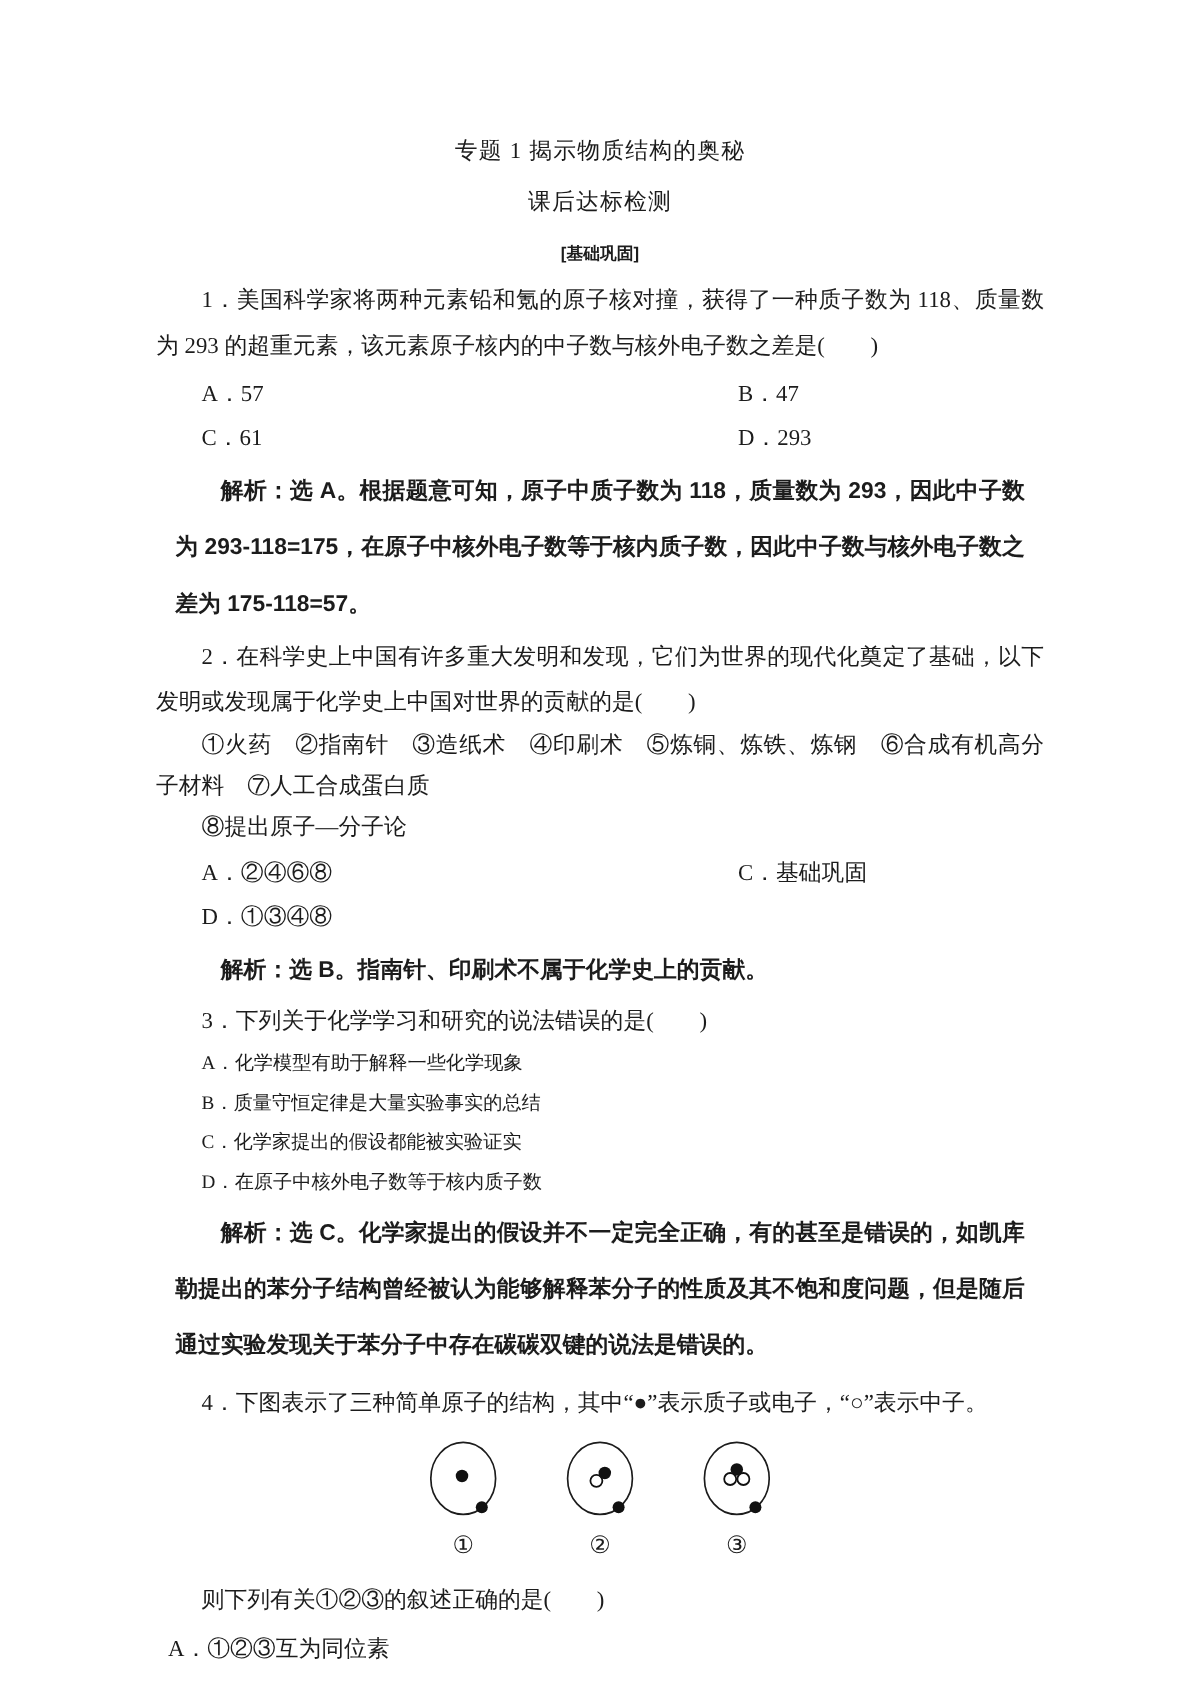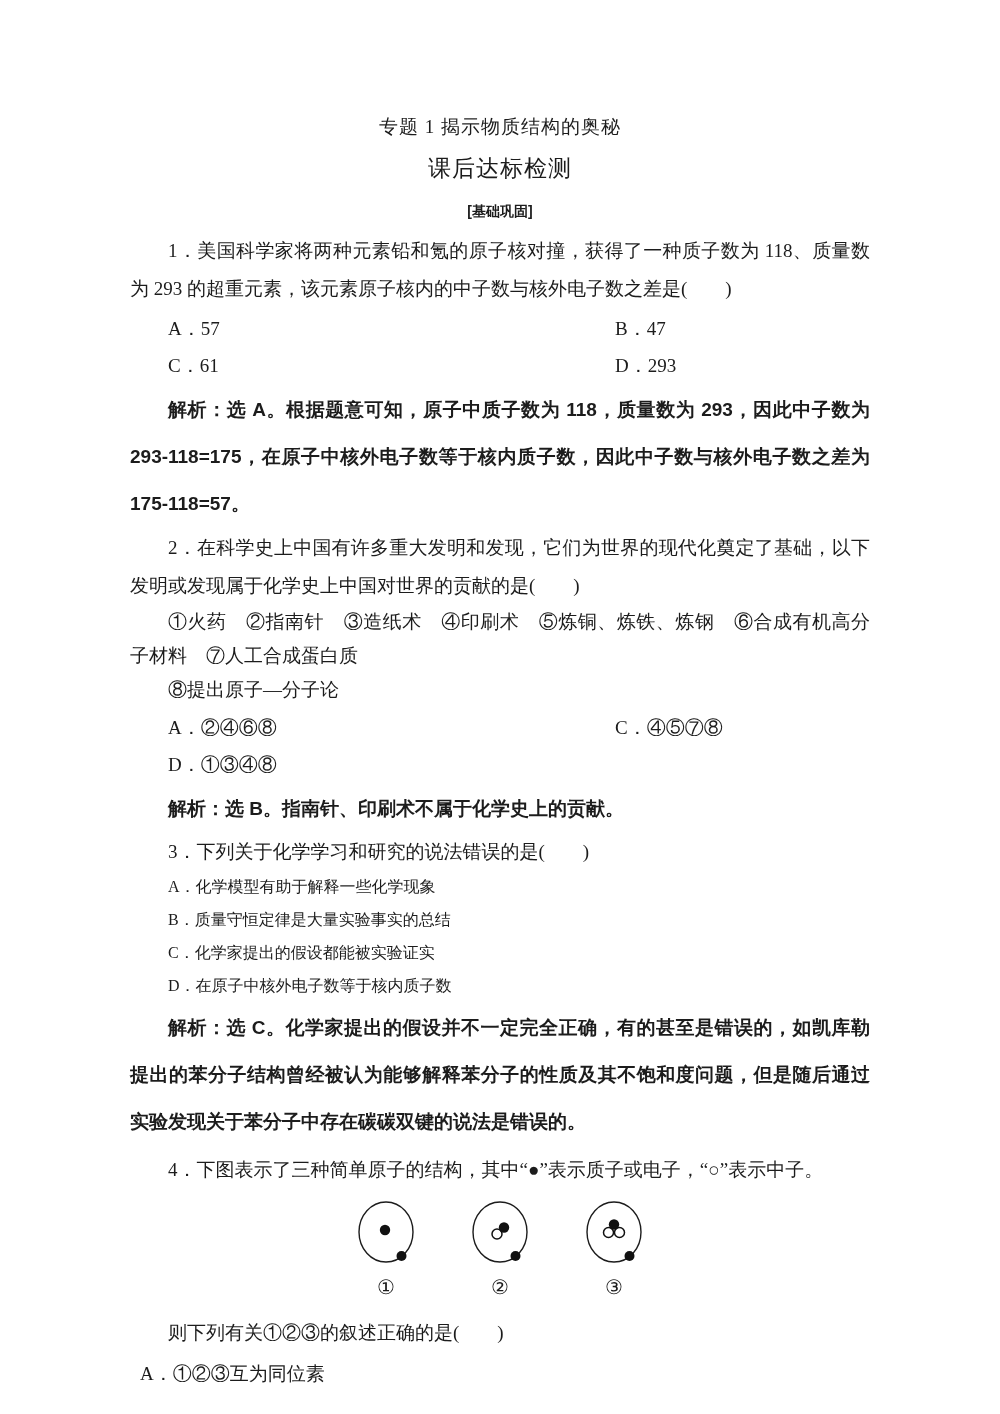--- a/index.html
+++ b/index.html
@@ -12,42 +12,42 @@
   }
   .page {
     box-sizing: border-box;
     width: 1000px; height: 1414px;
     padding: 106px 130px 0 130px;
     overflow: hidden;
   }
   p { margin: 0; }
   .center { text-align: center; }
   .doc-title   { font-size: 19px; line-height: 42px; letter-spacing: 1px; }
-  .doc-subtitle{ font-size: 23px; line-height: 42px; letter-spacing: 1px; }
+  .doc-subtitle{ font-size: 19px; line-height: 42px; letter-spacing: 1px; }
   .section-header {
     font-size: 14px; line-height: 42px; font-weight: 700;
     font-family: "Liberation Sans", "DejaVu Sans", sans-serif;
   }
   .stem {
     font-size: 19px; line-height: 38px;
     text-indent: 2em; text-align: justify;
   }
   .opts {
     display: grid;
     grid-template-columns: 447px auto;
     padding-left: 38px;
     font-size: 19px; line-height: 37px;
     margin: 2px 0;
   }
   .analysis {
     font-size: 19px; line-height: 47px;
     text-indent: 2em; text-align: justify;
     font-weight: 700;
     font-family: "Liberation Sans", "DejaVu Sans", sans-serif;
-    margin: 2px 0;
+    margin: 2px 16px;
   }
   .opt-line { font-size: 16px; line-height: 33px; padding-left: 38px; }
   .items-line { font-size: 19px; line-height: 34px; text-indent: 2em; text-align: justify; }
   .diagram {
     display: flex; justify-content: center;
     gap: 54px; margin-top: 10px;
   }
   .atom { text-align: center; }
   .orbit  { fill: none; stroke: #1c1c1c; stroke-width: 1.4px; }
   .p-dot  { fill: #111111; }
@@ -72,21 +72,21 @@
     <span>C．61</span>
     <span>D．293</span>
   </div>
   <p class="analysis">解析：选 A。根据题意可知，原子中质子数为 118，质量数为 293，因此中子数为 293-118=175，在原子中核外电子数等于核内质子数，因此中子数与核外电子数之差为 175-118=57。</p>
 
   <p class="stem">2．在科学史上中国有许多重大发明和发现，它们为世界的现代化奠定了基础，以下发明或发现属于化学史上中国对世界的贡献的是(　　)</p>
   <p class="items-line">①火药　②指南针　③造纸术　④印刷术　⑤炼铜、炼铁、炼钢　⑥合成有机高分子材料　⑦人工合成蛋白质</p>
   <p class="items-line">⑧提出原子—分子论</p>
   <div class="opts">
     <span>A．②④⑥⑧</span>
-    <span>C．④⑤⑦⑧</span>
+    <span>C．基础巩固</span>
     <span>D．①③④⑧</span>
   </div>
   <p class="analysis">解析：选 B。指南针、印刷术不属于化学史上的贡献。</p>
 
   <p class="stem" style="line-height:36px">3．下列关于化学学习和研究的说法错误的是(　　)</p>
   <p class="opt-line">A．化学模型有助于解释一些化学现象</p>
   <p class="opt-line">B．质量守恒定律是大量实验事实的总结</p>
   <p class="opt-line">C．化学家提出的假设都能被实验证实</p>
   <p class="opt-line">D．在原子中核外电子数等于核内质子数</p>
   <p class="analysis">解析：选 C。化学家提出的假设并不一定完全正确，有的甚至是错误的，如凯库勒提出的苯分子结构曾经被认为能够解释苯分子的性质及其不饱和度问题，但是随后通过实验发现关于苯分子中存在碳碳双键的说法是错误的。</p>

